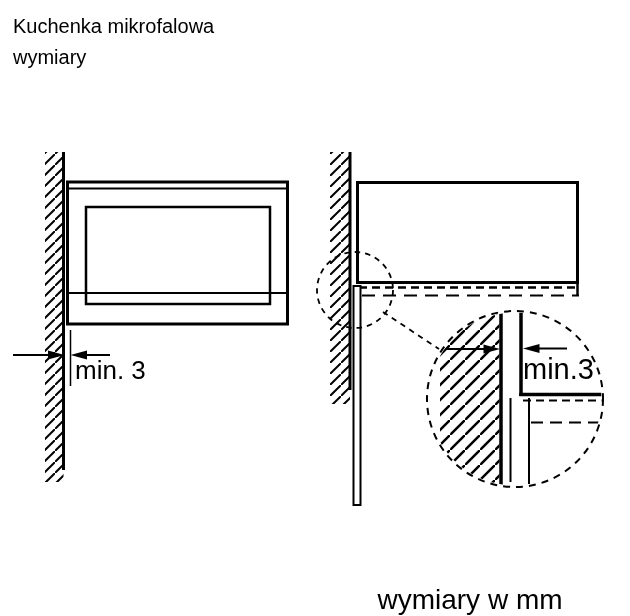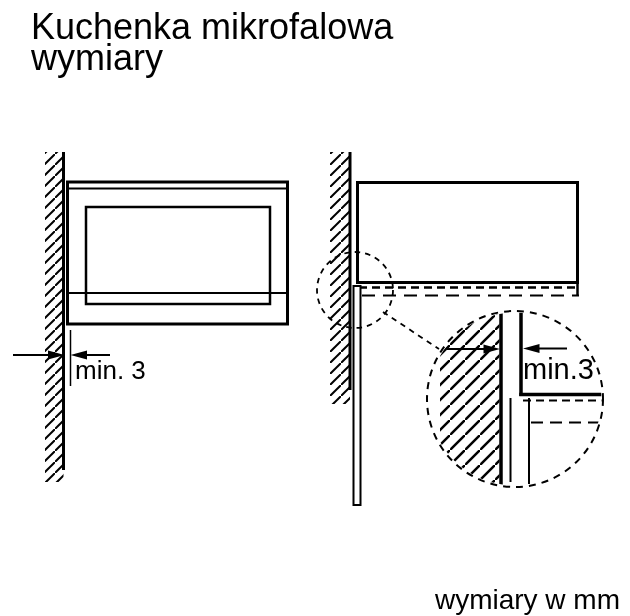--- a/index.html
+++ b/index.html
@@ -5,28 +5,28 @@
   html,body{margin:0;padding:0;background:#fff;}
   #stage{
     position:relative;
     width:630px;height:616px;
     background:#ffffff;
     font-family:"Liberation Sans", sans-serif;
     color:#000;
     overflow:hidden;
   }
   .title{
-    position:absolute;left:31px;top:11px;
-    font-size:36px;line-height:31px;
+    position:absolute;left:13px;top:11px;
+    font-size:20px;line-height:31px;
     color:#000;
     white-space:pre;
   }
   .footer{
     position:absolute;right:10px;top:584px;width:300px;
-    font-size:28px;text-align:right;color:#000;
+    font-size:28px;text-align:center;color:#000;
   }
   svg{position:absolute;left:0;top:0;}
   svg text{
     font-family:"Liberation Sans", sans-serif;
     fill:#000;
   }
 </style>
 </head>
 <body>
 

